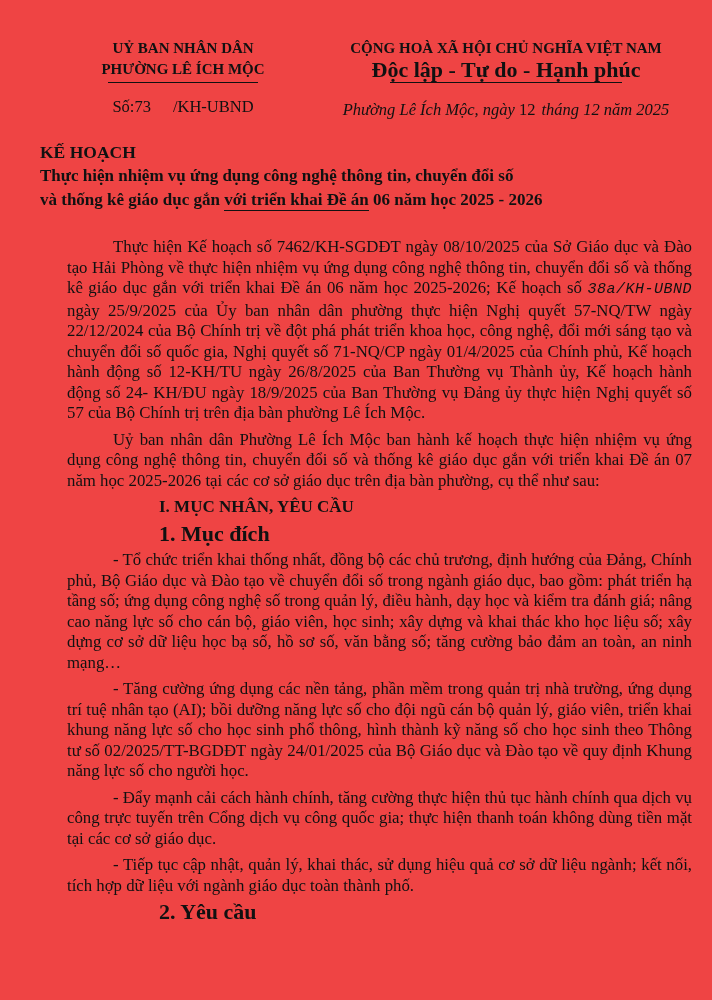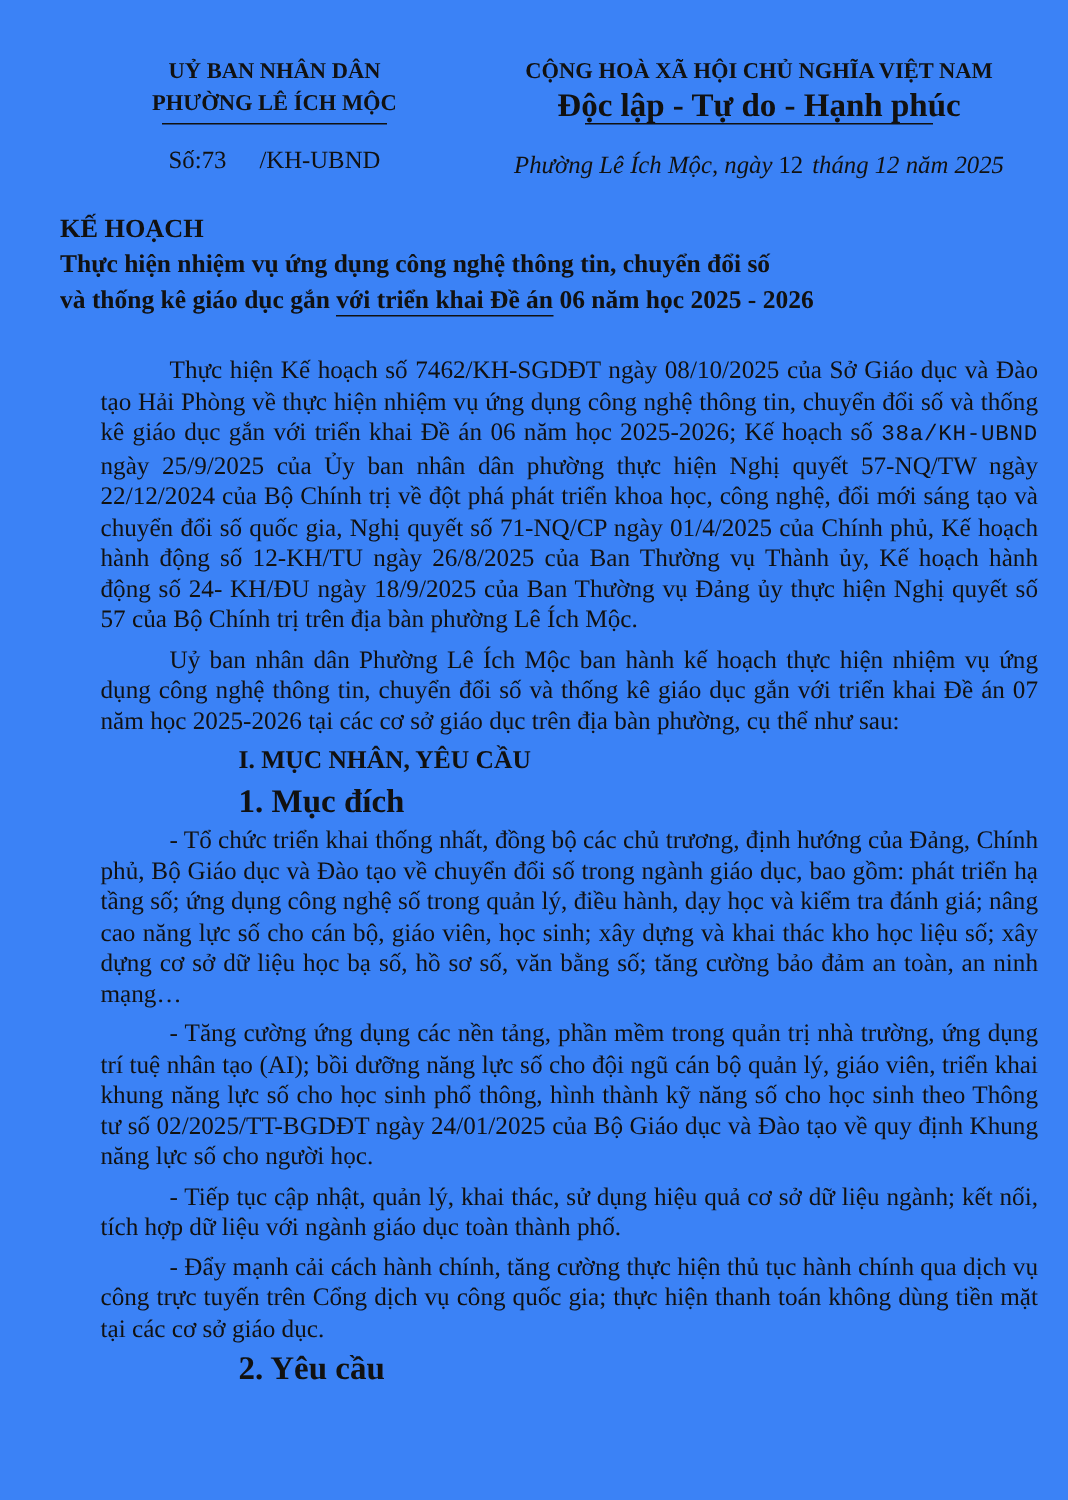--- a/index.html
+++ b/index.html
@@ -1,21 +1,21 @@
 <!DOCTYPE html>
 <html><head>
 <meta charset="utf-8">
 <style>
   html, body { margin: 0; padding: 0; background: #e8e8e8; }
   .page {
     position: relative;
     width: 712px;
     height: 1000px;
     margin: 0 auto;
-    background: #3b82f6;
+    background: #ef4444;
     color: #111111;
     font-family: "Liberation Serif", "DejaVu Serif", serif;
     overflow: hidden;
     box-sizing: border-box;
   }
   
   .hdr { position: absolute; top: 38px; left: 0; width: 712px; }
   .hdr-left {
     position: absolute; left: 52px; top: 0; width: 262px;
     text-align: center; font-weight: bold; font-size: 15px; line-height: 21px;
@@ -52,21 +52,21 @@
   
   .body-text {
     position: absolute; top: 237px; left: 0; width: 712px;
     padding: 0 20px 0 67px; box-sizing: border-box;
     font-size: 16.8px; line-height: 20.5px; text-align: justify;
   }
   .body-text p { margin: 6px 0 0 0; text-indent: 46px; }
   .body-text p.first { margin-top: 0; }
   .mono-no {
     font-family: "Liberation Mono", "DejaVu Sans Mono", monospace;
-    font-size: 15px; letter-spacing: 0.5px;
+    font-size: 15px; letter-spacing: 0.5px; font-style: italic;
   }
   .sec-heading {
     margin: 8px 0 0 0; padding-left: 46px; font-weight: bold; font-size: 17px;
     line-height: 20.5px; text-indent: 0; text-align: left;
   }
   .sub-heading {
     margin: 7px 0 0 0; padding-left: 46px; font-weight: bold; font-size: 22px;
     line-height: 20.5px; text-indent: 0; text-align: left;
   }
 </style>
@@ -100,19 +100,19 @@
     <p class="first"><span>Thực hiện Kế hoạch số 7462/KH-SGDĐT ngày 08/10/2025 của Sở Giáo dục và Đào tạo Hải Phòng về thực hiện nhiệm vụ ứng dụng công nghệ thông tin, chuyển đổi số và thống kê giáo dục gắn với triển khai Đề án 06 năm học 2025-2026; Kế hoạch số </span><span class="mono-no">38a/KH-UBND</span><span> ngày 25/9/2025 của Ủy ban nhân dân phường thực hiện Nghị quyết 57-NQ/TW ngày 22/12/2024 của Bộ Chính trị về đột phá phát triển khoa học, công nghệ, đổi mới sáng tạo và chuyển đổi số quốc gia, Nghị quyết số 71-NQ/CP ngày 01/4/2025 của Chính phủ, Kế hoạch hành động số 12-KH/TU ngày 26/8/2025 của Ban Thường vụ Thành ủy, Kế hoạch hành động số 24- KH/ĐU ngày 18/9/2025 của Ban Thường vụ Đảng ủy thực hiện Nghị quyết số 57 của Bộ Chính trị trên địa bàn phường Lê Ích Mộc.</span></p>
 
     <p>Uỷ ban nhân dân Phường Lê Ích Mộc ban hành kế hoạch thực hiện nhiệm vụ ứng dụng công nghệ thông tin, chuyển đổi số và thống kê giáo dục gắn với triển khai Đề án 07 năm học 2025-2026 tại các cơ sở giáo dục trên địa bàn phường, cụ thể như sau:</p>
 
     <p class="sec-heading">I. MỤC NHÂN, YÊU CẦU</p>
 
     <p class="sub-heading">1. Mục đích</p>
 
     <p>- Tổ chức triển khai thống nhất, đồng bộ các chủ trương, định hướng của Đảng, Chính phủ, Bộ Giáo dục và Đào tạo về chuyển đổi số trong ngành giáo dục, bao gồm: phát triển hạ tầng số; ứng dụng công nghệ số trong quản lý, điều hành, dạy học và kiểm tra đánh giá; nâng cao năng lực số cho cán bộ, giáo viên, học sinh; xây dựng và khai thác kho học liệu số; xây dựng cơ sở dữ liệu học bạ số, hồ sơ số, văn bằng số; tăng cường bảo đảm an toàn, an ninh mạng…</p>
     <p>- Tăng cường ứng dụng các nền tảng, phần mềm trong quản trị nhà trường, ứng dụng trí tuệ nhân tạo (AI); bồi dưỡng năng lực số cho đội ngũ cán bộ quản lý, giáo viên, triển khai khung năng lực số cho học sinh phổ thông, hình thành kỹ năng số cho học sinh theo Thông tư số 02/2025/TT-BGDĐT ngày 24/01/2025 của Bộ Giáo dục và Đào tạo về quy định Khung năng lực số cho người học.</p>
+    <p>- Đẩy mạnh cải cách hành chính, tăng cường thực hiện thủ tục hành chính qua dịch vụ công trực tuyến trên Cổng dịch vụ công quốc gia; thực hiện thanh toán không dùng tiền mặt tại các cơ sở giáo dục.</p>
     <p>- Tiếp tục cập nhật, quản lý, khai thác, sử dụng hiệu quả cơ sở dữ liệu ngành; kết nối, tích hợp dữ liệu với ngành giáo dục toàn thành phố.</p>
-    <p>- Đẩy mạnh cải cách hành chính, tăng cường thực hiện thủ tục hành chính qua dịch vụ công trực tuyến trên Cổng dịch vụ công quốc gia; thực hiện thanh toán không dùng tiền mặt tại các cơ sở giáo dục.</p>
 
     <p class="sub-heading">2. Yêu cầu</p>
   </div>
 
 </div>
 
 </body></html>

